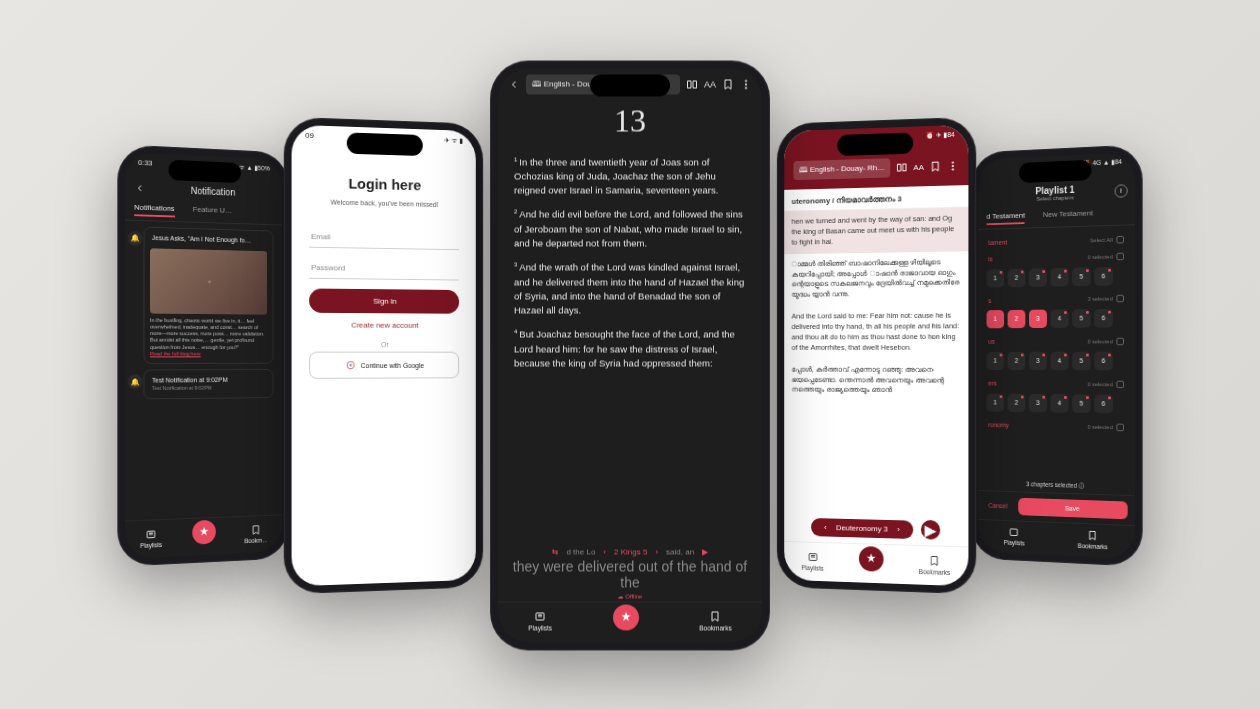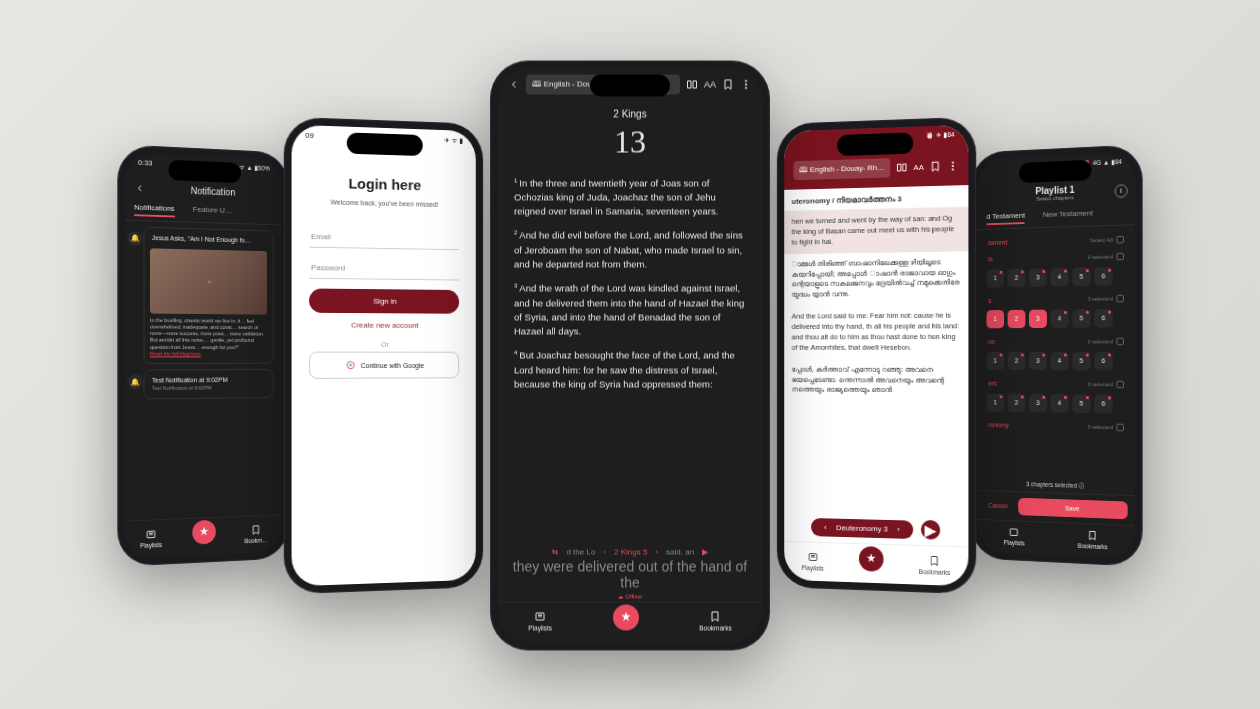--- a/index.html
+++ b/index.html
@@ -306,21 +306,20 @@
             </svg>
           </span>
       <span class="icon">
             <svg viewBox="0 0 24 24">
               <circle cx="12" cy="5" r="1.5"></circle>
               <circle cx="12" cy="12" r="1.5"></circle>
               <circle cx="12" cy="19" r="1.5"></circle>
             </svg>
           </span>
     </div>
-    <div class="txt-center reader-title">2 Kings</div>
     <div class="txt-center reader-chap">13</div>
     <div class="content" style="overflow-y:hidden;">
       <div class="verse"><sup>1</sup><span>In the three and twentieth year of Joas son of Ochozias king of Juda, Joachaz the son of Jehu reigned over Israel in Samaria, seventeen years.</span></div>
       <div class="verse"><sup>2</sup><span>And he did evil before the Lord, and followed the sins of Jeroboam the son of Nabat, who made Israel to sin, and he departed not from them.</span></div>
       <div class="verse"><sup>3</sup><span>And the wrath of the Lord was kindled against Israel, and he delivered them into the hand of Hazael the king of Syria, and into the hand of Benadad the son of Hazael all days.</span></div>
       <div class="verse"><sup>4</sup><span>But Joachaz besought the face of the Lord, and the Lord heard him: for he saw the distress of Israel, because the king of Syria had oppressed them:</span></div>
     </div>
     <div class="reader-nav">
       <span>⇆</span>
       <span class="dim">d the Lo</span>

